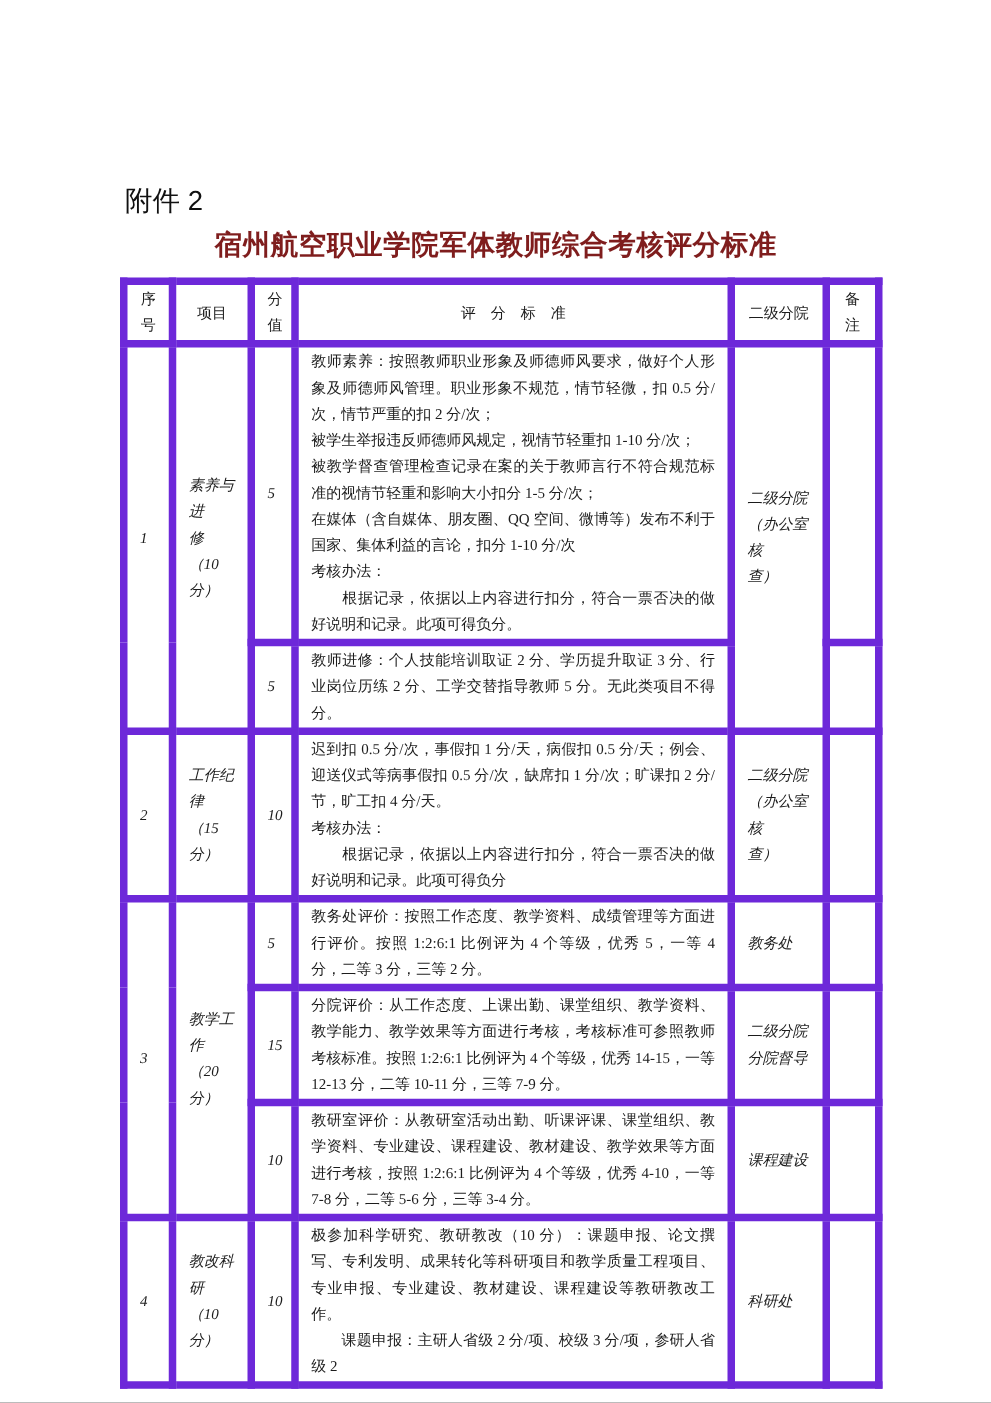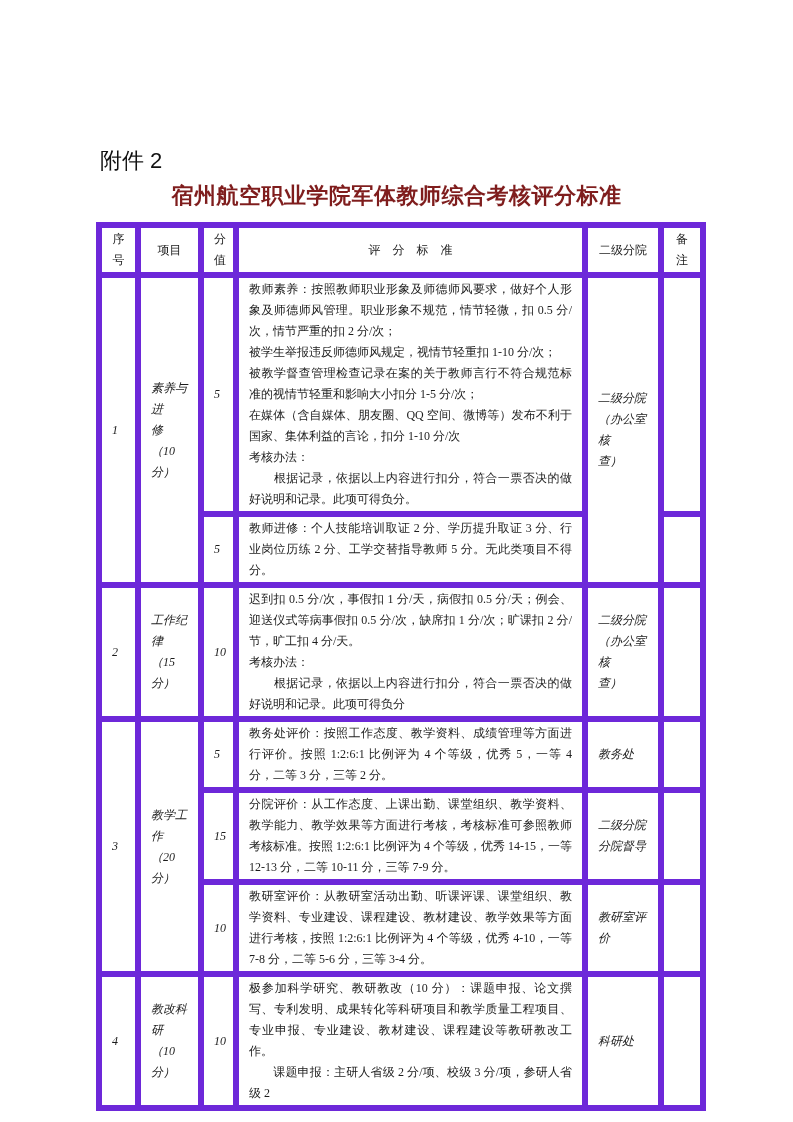--- a/index.html
+++ b/index.html
@@ -148,21 +148,21 @@
       <td class="cell-center">15</td>
       <td class="cell-criteria">分院评价：从工作态度、上课出勤、课堂组织、教学资料、教学能力、教学效果等方面进行考核，考核标准可参照教师考核标准。按照 1:2:6:1 比例评为 4 个等级，优秀 14-15，一等 12-13 分，二等 10-11 分，三等 7-9 分。</td>
       <td class="cell-center">二级分院
 分院督导</td>
       <td></td>
     </tr>
 
     <tr class="h-r3c">
       <td class="cell-center">10</td>
       <td class="cell-criteria">教研室评价：从教研室活动出勤、听课评课、课堂组织、教学资料、专业建设、课程建设、教材建设、教学效果等方面进行考核，按照 1:2:6:1 比例评为 4 个等级，优秀 4-10，一等 7-8 分，二等 5-6 分，三等 3-4 分。</td>
-      <td class="cell-center">教研室评价</td>
+      <td class="cell-center">课程建设</td>
       <td></td>
     </tr>
 
     <tr class="h-r4">
       <td class="cell-center">4</td>
       <td class="cell-center">教改科研
 （10 分）</td>
       <td class="cell-center">10</td>
       <td class="cell-criteria">极参加科学研究、教研教改（10 分）：课题申报、论文撰写、专利发明、成果转化等科研项目和教学质量工程项目、专业申报、专业建设、教材建设、课程建设等教研教改工作。
 　　课题申报：主研人省级 2 分/项、校级 3 分/项，参研人省级 2</td>

